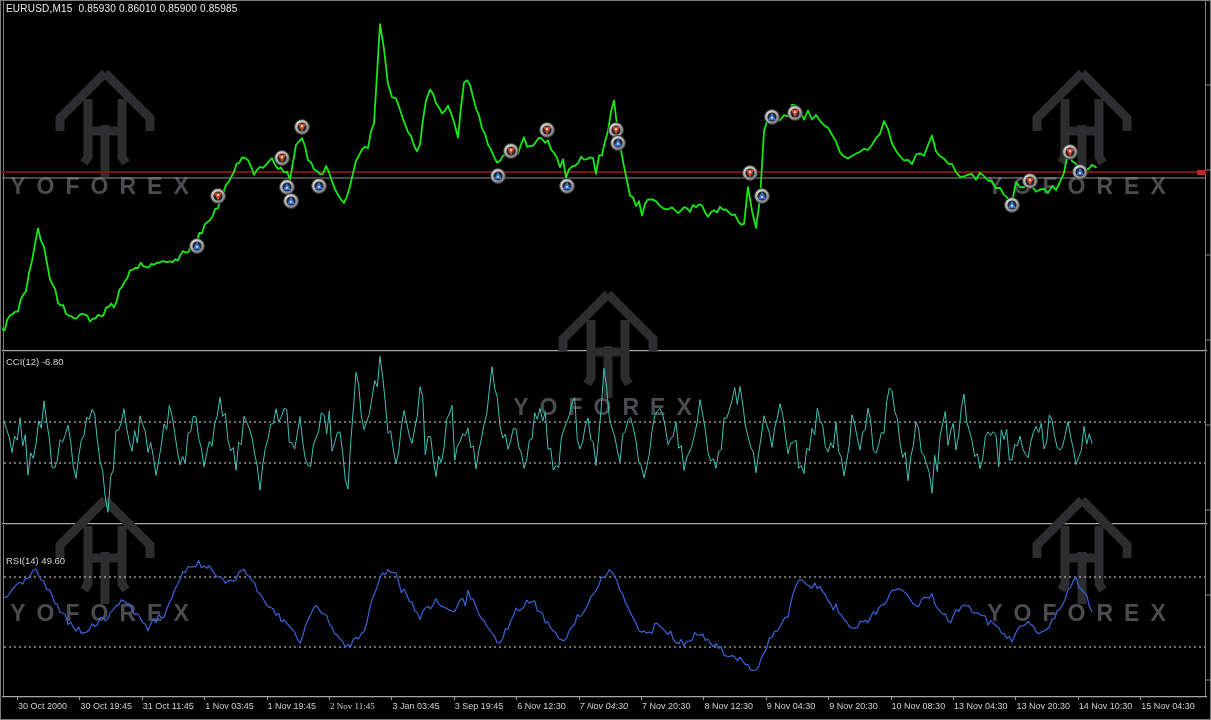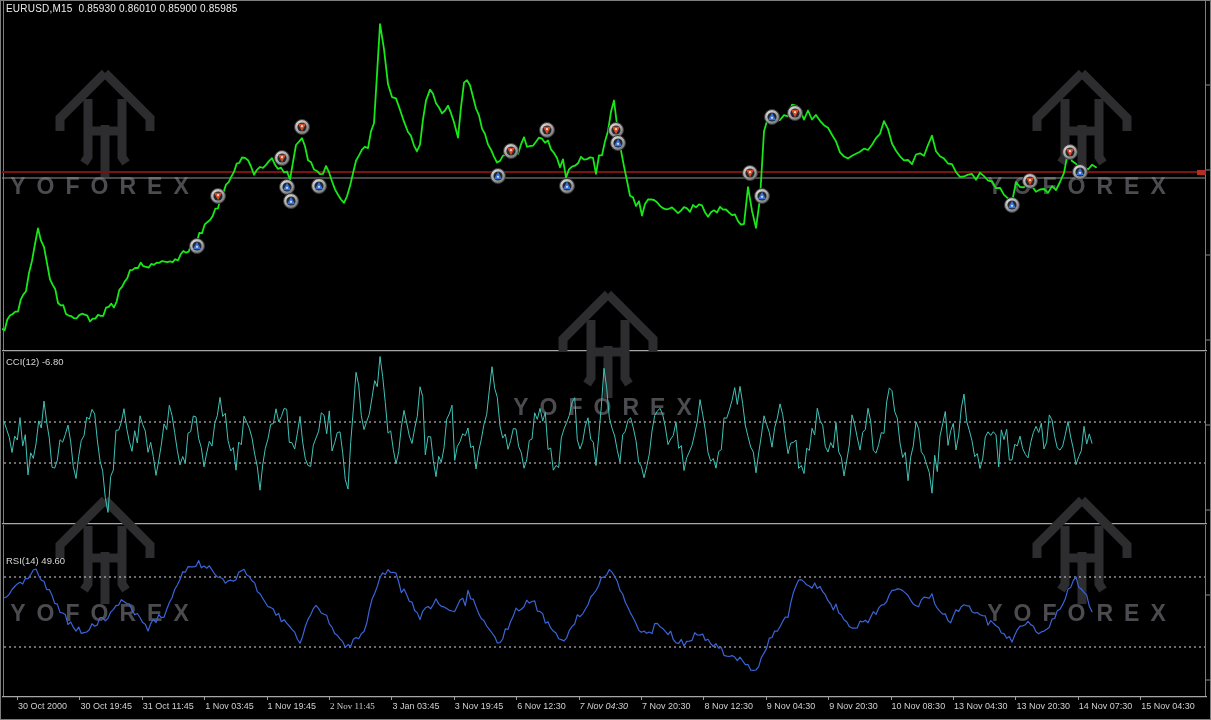--- a/index.html
+++ b/index.html
@@ -293,37 +293,37 @@
       <div class="time-label" style="left: 126.8px;">31 Oct 11:45</div>
       <div class="time-tick" style="left: 188.2px;"></div>
       <div class="time-label" style="left: 189.2px;">1 Nov 03:45</div>
       <div class="time-tick" style="left: 250.6px;"></div>
       <div class="time-label" style="left: 251.6px;">1 Nov 19:45</div>
       <div class="time-tick" style="left: 313px;"></div>
       <div class="time-label" style="left: 314px; font-family: Liberation Serif, serif;">2 Nov 11:45</div>
       <div class="time-tick" style="left: 375.4px;"></div>
       <div class="time-label" style="left: 376.4px;">3 Jan 03:45</div>
       <div class="time-tick" style="left: 437.8px;"></div>
-      <div class="time-label" style="left: 438.8px;">3 Nov 19:45</div>
+      <div class="time-label" style="left: 438.8px;">3 Sep 19:45</div>
       <div class="time-tick" style="left: 500.2px;"></div>
       <div class="time-label" style="left: 501.2px;">6 Nov 12:30</div>
       <div class="time-tick" style="left: 562.6px;"></div>
       <div class="time-label" style="left: 563.6px; font-style: italic;">7 Nov 04:30</div>
       <div class="time-tick" style="left: 625px;"></div>
       <div class="time-label" style="left: 626px;">7 Nov 20:30</div>
       <div class="time-tick" style="left: 687.4px;"></div>
       <div class="time-label" style="left: 688.4px;">8 Nov 12:30</div>
       <div class="time-tick" style="left: 749.8px;"></div>
       <div class="time-label" style="left: 750.8px;">9 Nov 04:30</div>
       <div class="time-tick" style="left: 812.2px;"></div>
       <div class="time-label" style="left: 813.2px;">9 Nov 20:30</div>
       <div class="time-tick" style="left: 874.6px;"></div>
       <div class="time-label" style="left: 875.6px;">10 Nov 08:30</div>
       <div class="time-tick" style="left: 937px;"></div>
       <div class="time-label" style="left: 938px;">13 Nov 04:30</div>
       <div class="time-tick" style="left: 999.4px;"></div>
       <div class="time-label" style="left: 1000.4px;">13 Nov 20:30</div>
       <div class="time-tick" style="left: 1061.8px;"></div>
-      <div class="time-label" style="left: 1062.8px;">14 Nov 07:30</div>
+      <div class="time-label" style="left: 1062.8px;">14 Nov 10:30</div>
       <div class="time-tick" style="left: 1124.2px;"></div>
       <div class="time-label" style="left: 1125.2px;">15 Nov 04:30</div>
     </div>
 </div>
 
 </body></html>

